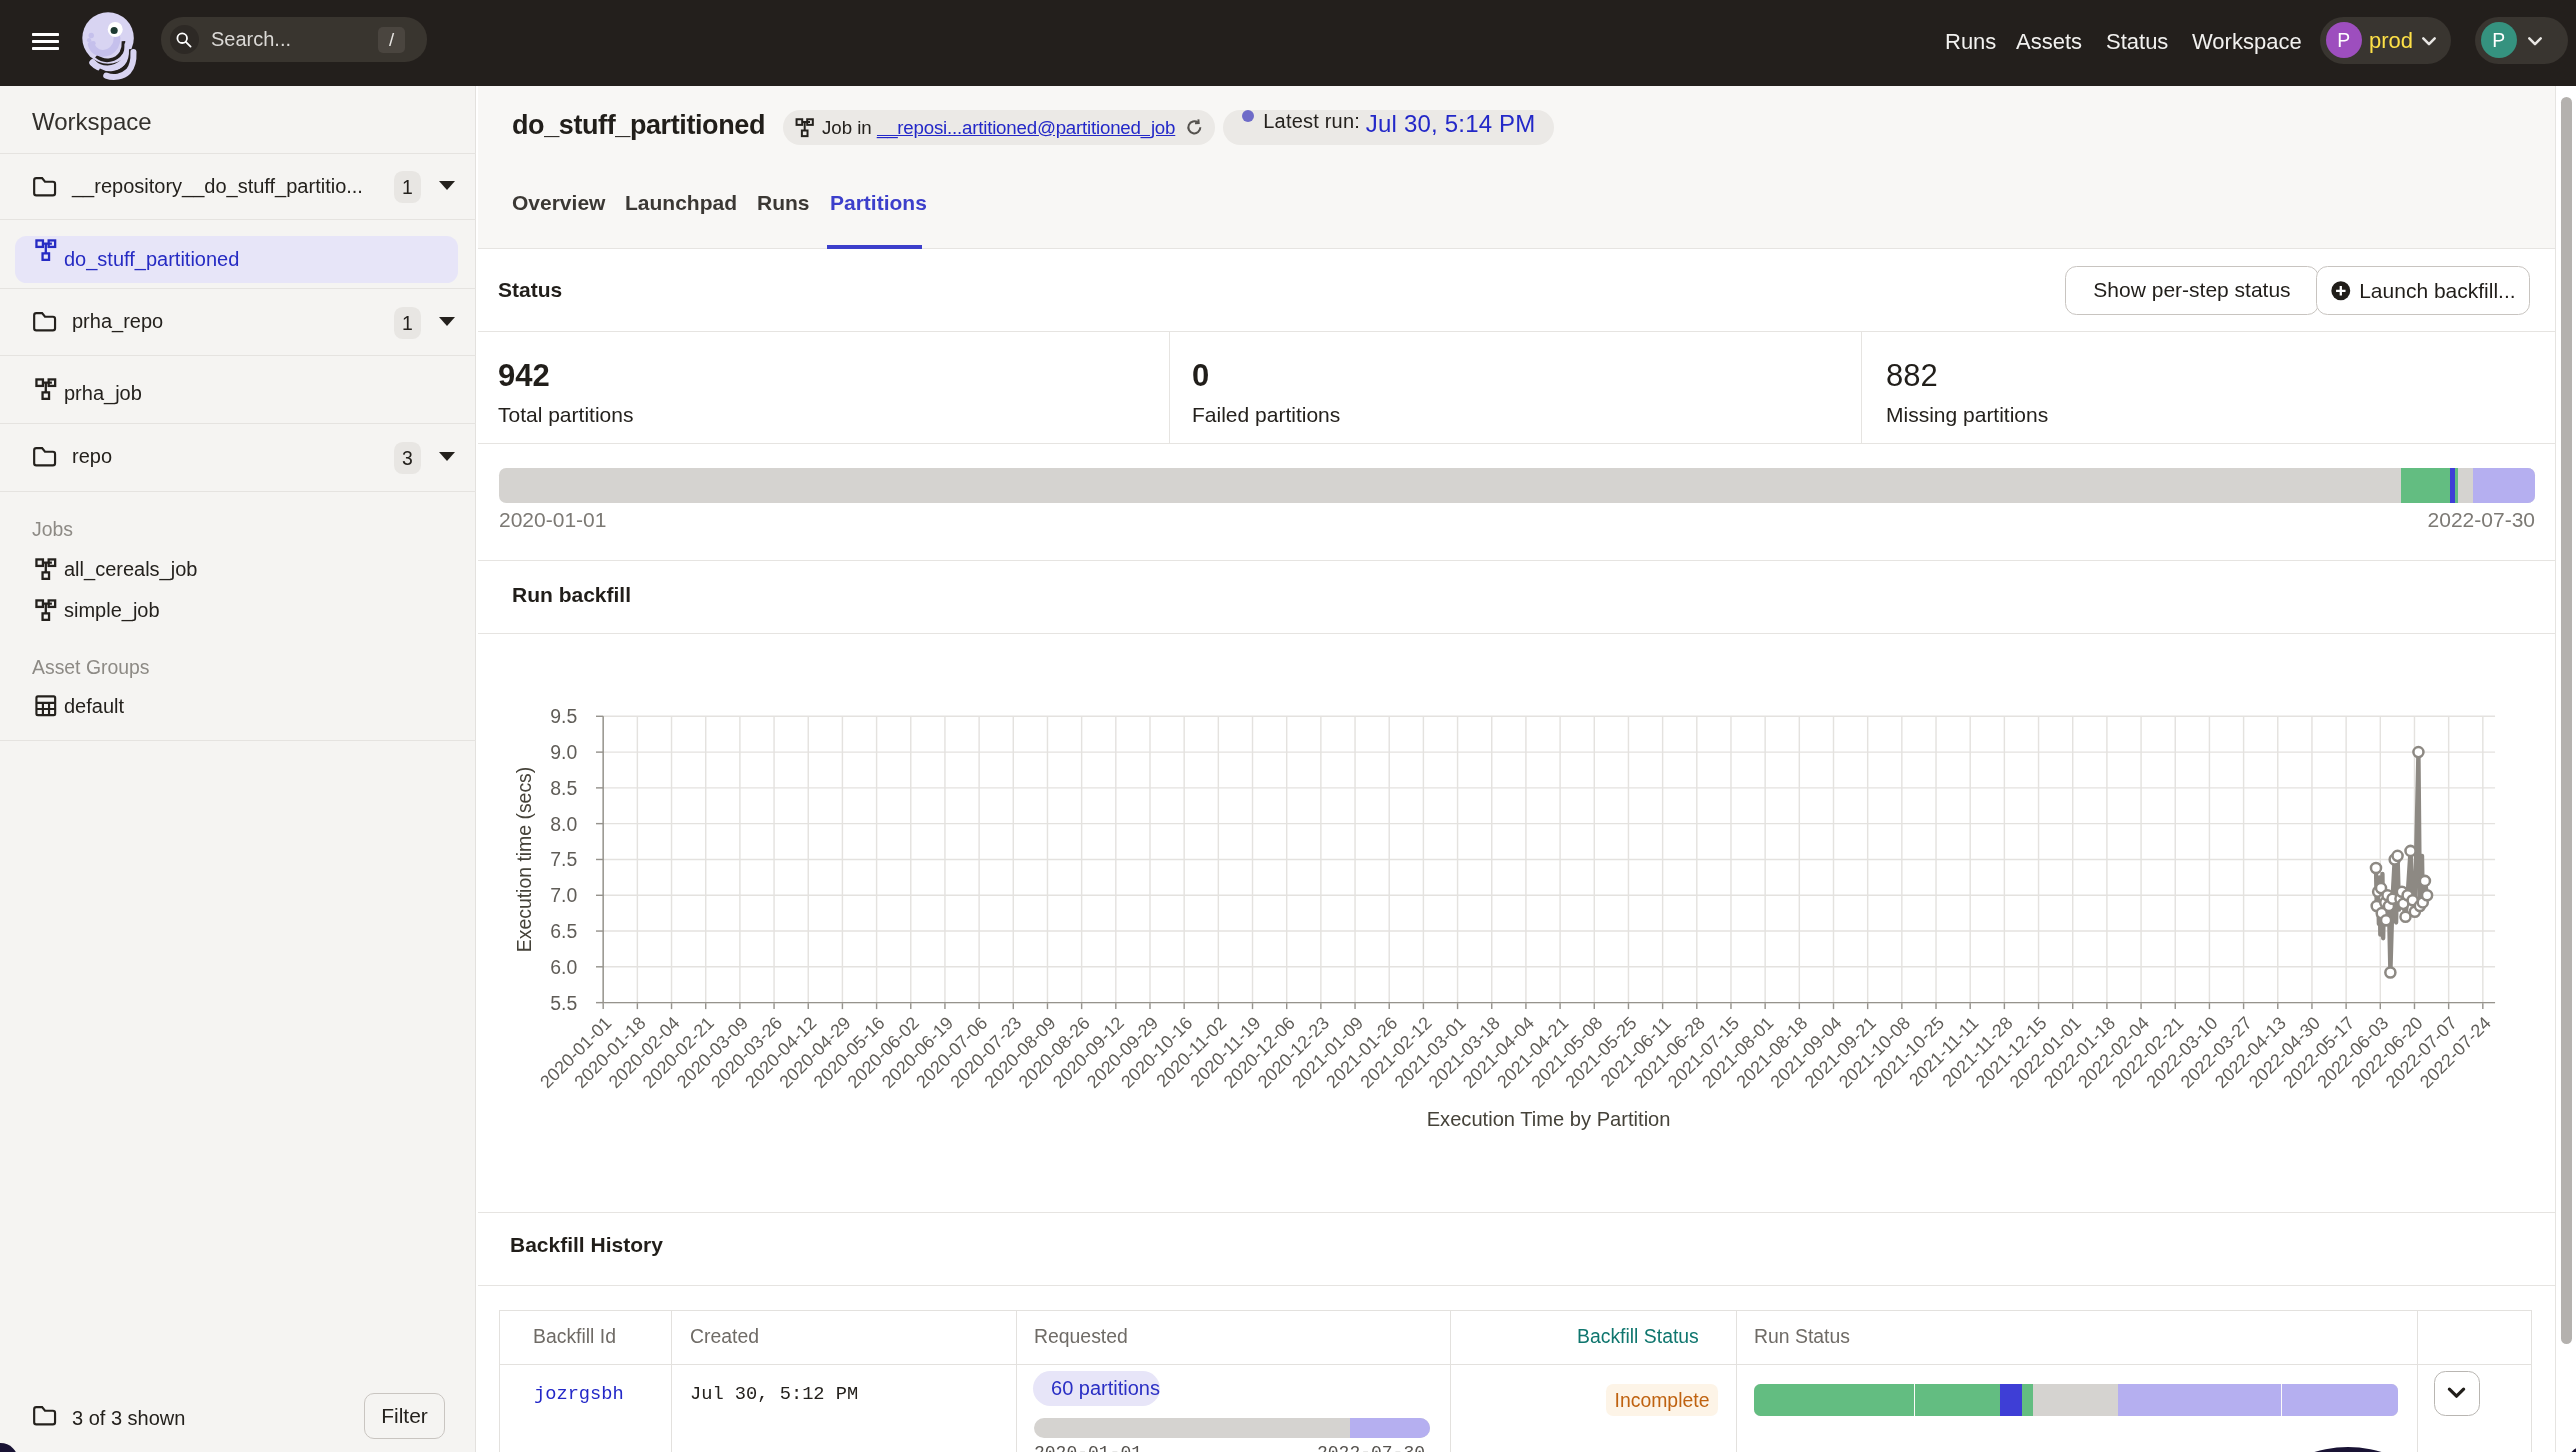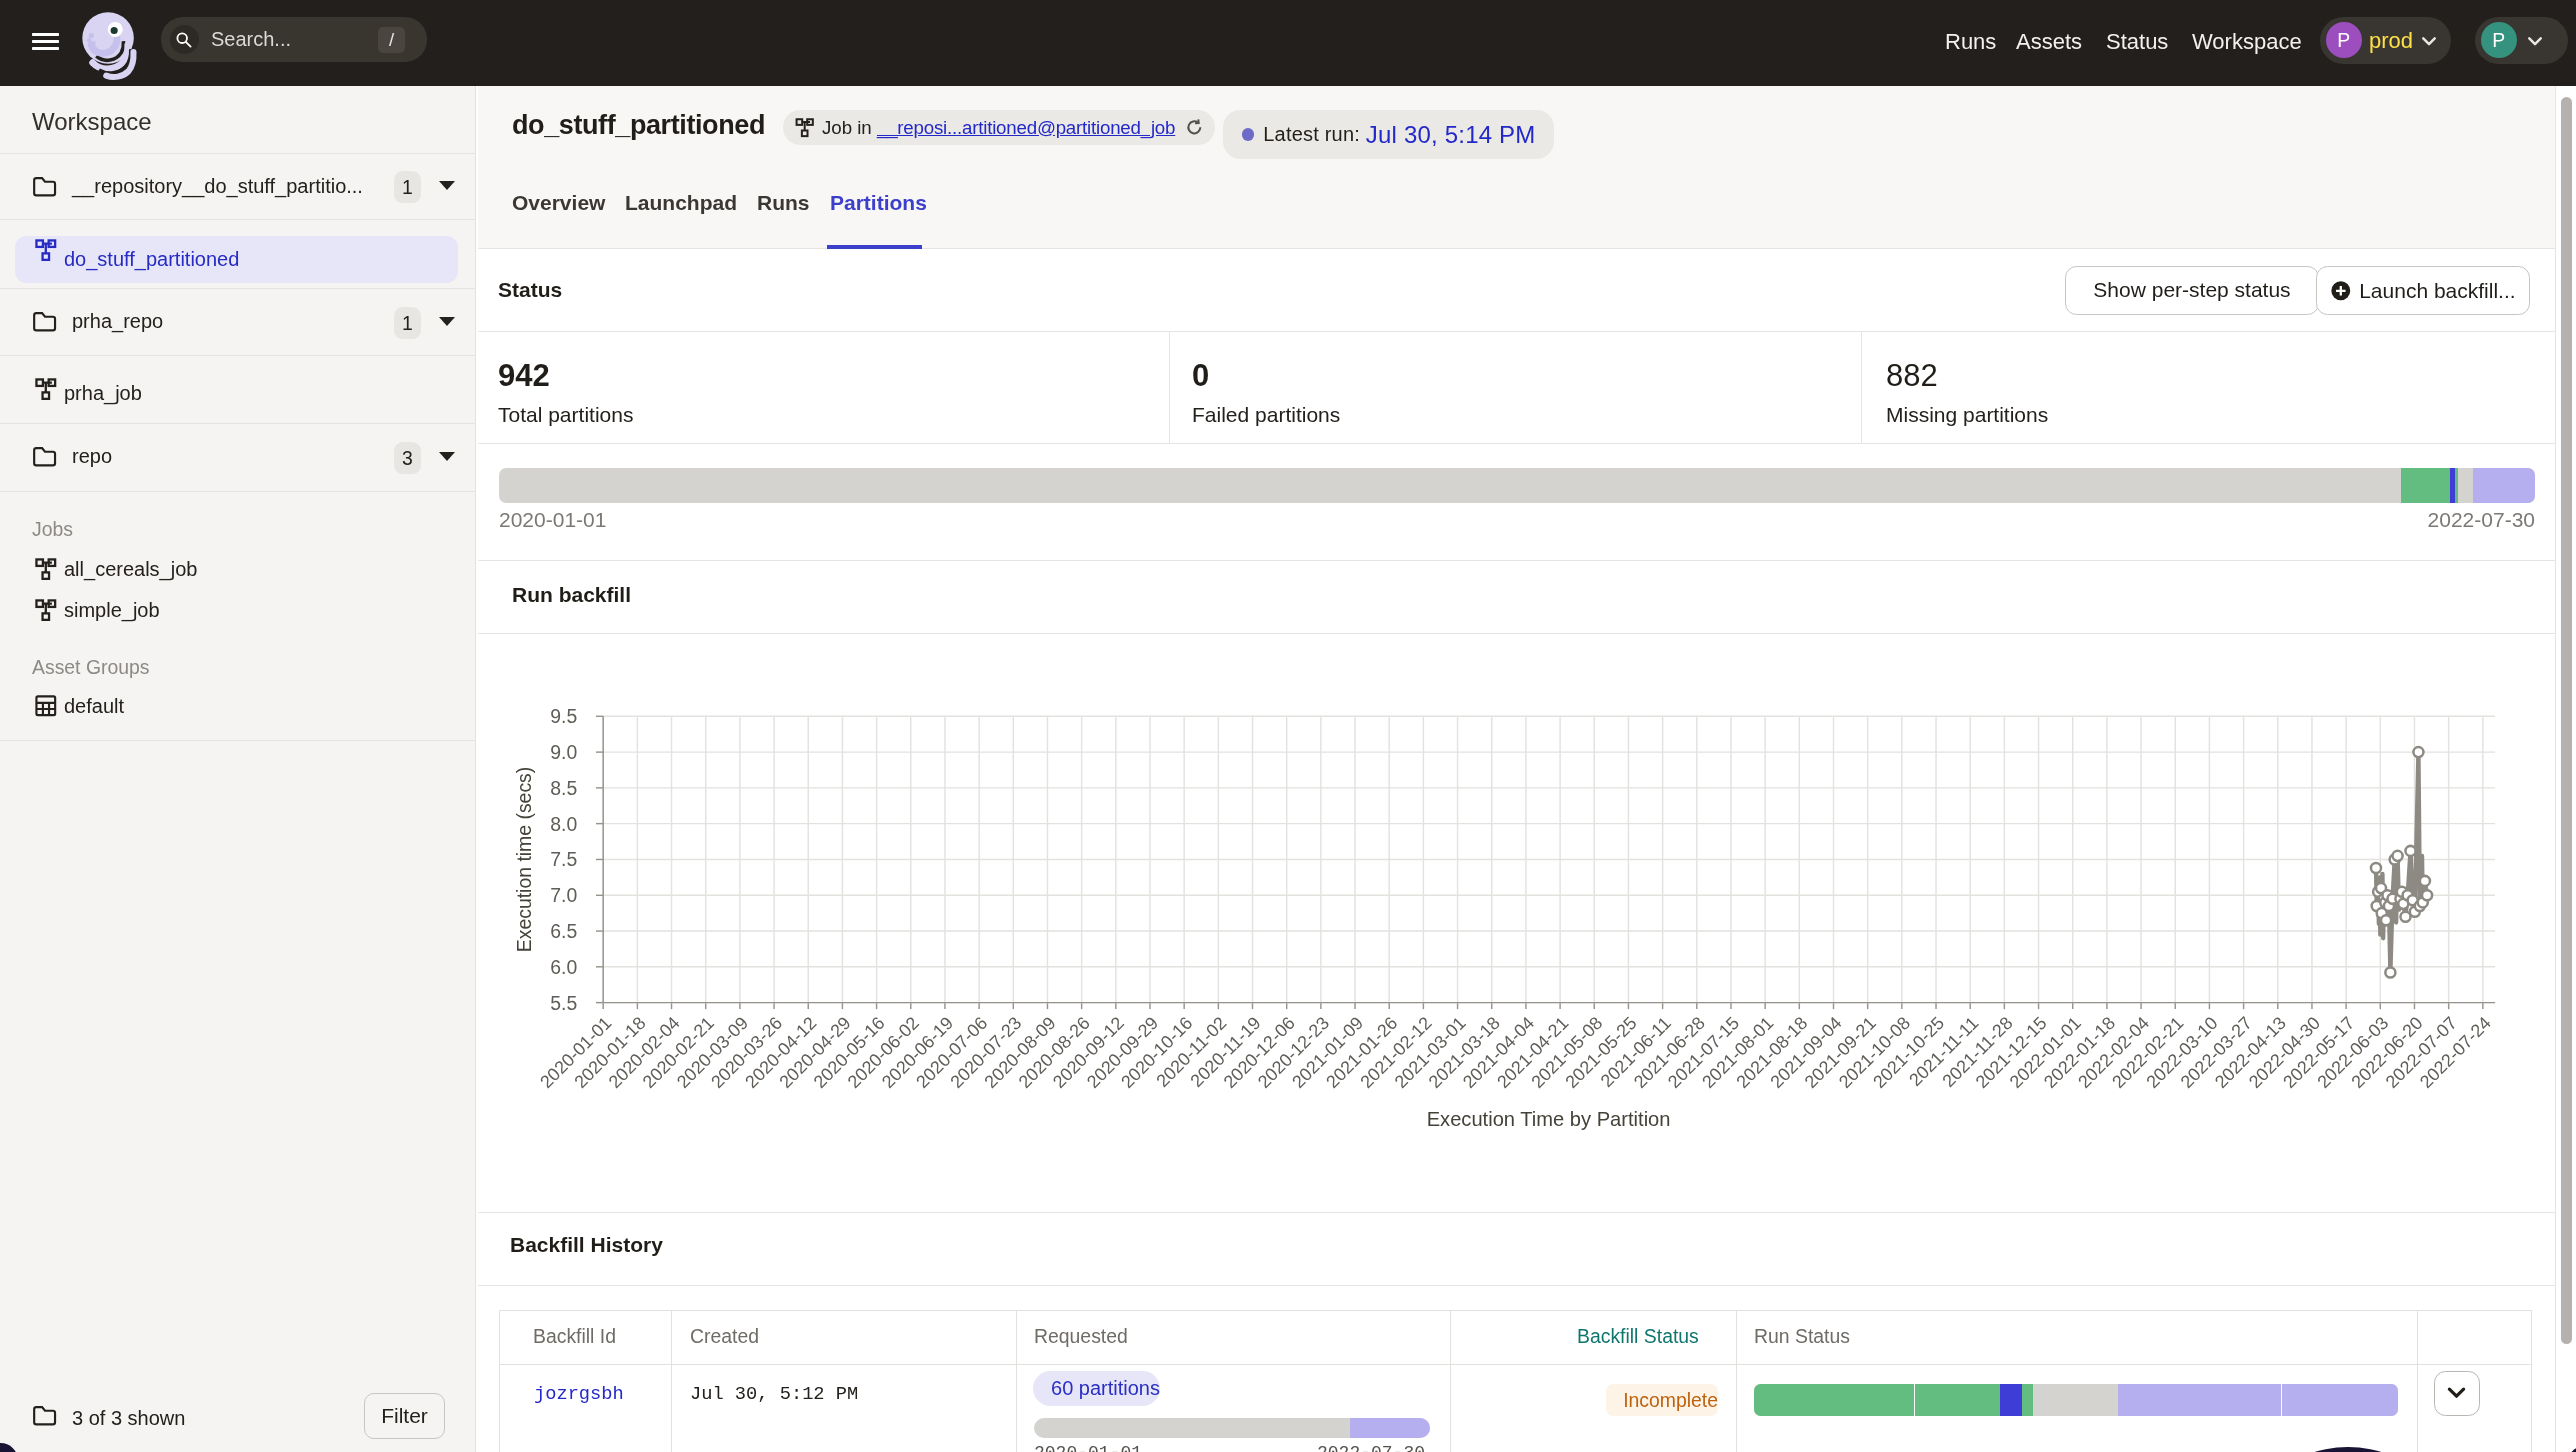--- a/index.html
+++ b/index.html
@@ -178,21 +178,21 @@
     </g>
   </svg>
   <span style="font-size:18.7px; color:#24211d;">Job in&nbsp;</span>
   <span style="font-size:18.7px; letter-spacing:-0.2px; color:#2328c8; text-decoration:underline;">__reposi...artitioned@partitioned_job</span>
   <svg width="18.7" height="18.7" viewBox="0 0 28 28" style="margin-left:9.4px;">
     <path d="M23 14 a9 9 0 1 1 -3.5 -7.1" fill="none" stroke="#55524e" stroke-width="3"></path>
     <path d="M20 2 L20.5 7.5 L15 8" fill="none" stroke="#55524e" stroke-width="3"></path>
   </svg>
 </div>
 
-<div class="abs" style="left:1223px; top:110px; height:49px; background:#ebe9e6; border-radius:17.3px; display:flex; align-items:center; padding:0 18.7px;">
+<div class="abs" style="left:1223px; top:110px; height:35px; background:#ebe9e6; border-radius:17.3px; display:flex; padding:0 18.7px;">
   <span style="width:12.2px; height:12.2px; border-radius:50%; background:#6e6bc8; margin-right:9.4px; flex:none;"></span>
   <span style="font-size:20px; letter-spacing:0.2px; color:#24211d;">Latest run:&nbsp;</span>
   <span style="font-size:24px; letter-spacing:0.2px; color:#2328c8;">Jul 30, 5:14 PM</span>
 </div>
 
 <div class="tab" style="left:512px;">Overview</div>
 <div class="tab" style="left:625px;">Launchpad</div>
 <div class="tab" style="left:757px;">Runs</div>
 <div class="tab" style="left:830px; color:#3c3fcb;">Partitions</div>
 <div class="hborder" style="top:248px;"></div>
@@ -483,21 +483,21 @@
 <div class="abs" style="left:534px; top:1383px; font-family:'Liberation Mono',monospace; font-size:18.7px; color:#2328c8;">jozrgsbh</div>
 <div class="abs" style="left:690px; top:1383px; font-family:'Liberation Mono',monospace; font-size:18.7px; color:#24211d;">Jul 30, 5:12 PM</div>
 
 <div class="abs" style="left:1033px; top:1371px; width:127px; height:35px; background:#e7e5f8; border-radius:18px; text-align:right; line-height:35px; font-size:20px; color:#2a2fc4; white-space:nowrap;">60 partitions</div>
 <div class="abs" style="left:1034px; top:1418px; width:396px; height:20px; border-radius:10px; background:#d5d3d0; overflow:hidden;">
   <div class="abs" style="left:316px; top:0; width:81px; height:20px; background:#b5aff0;"></div>
 </div>
 <div class="abs" style="left:1034px; top:1443px; font-family:'Liberation Mono',monospace; font-size:18px; color:#55524e;">2020-01-01</div>
 <div class="abs" style="left:1317px; top:1443px; font-family:'Liberation Mono',monospace; font-size:18px; color:#55524e; white-space:nowrap;">2022-07-30</div>
 
-<div class="abs" style="left:1606px; top:1384px; width:112px; height:32px; background:#fdf4e7; border-radius:7.2px; text-align:right; line-height:32px; font-size:19.4px; color:#bf6210;">Incomplete</div>
+<div class="abs" style="left:1606px; top:1384px; width:112px; height:32px; background:#fdf4e7; border-radius:7.2px; text-align:center; line-height:32px; font-size:19.4px; color:#bf6210;">Incomplete</div>
 
 <div class="abs" style="left:1754px; top:1384px; width:644px; height:32px; border-radius:6.5px; background:#d5d3d0; overflow:hidden;">
   <div class="abs" style="left:0; top:0; width:246px; height:32px; background:#63bd81;"></div>
   <div class="abs" style="left:160px; top:0; width:1.4px; height:32px; background:#fbfaf9;"></div>
   <div class="abs" style="left:246px; top:0; width:22px; height:32px; background:#3e3ed6;"></div>
   <div class="abs" style="left:268px; top:0; width:10.8px; height:32px; background:#63bd81;"></div>
   <div class="abs" style="left:364px; top:0; width:280px; height:32px; background:#b5aff0;"></div>
   <div class="abs" style="left:527px; top:0; width:1.4px; height:32px; background:#fbfaf9;"></div>
 </div>
 

